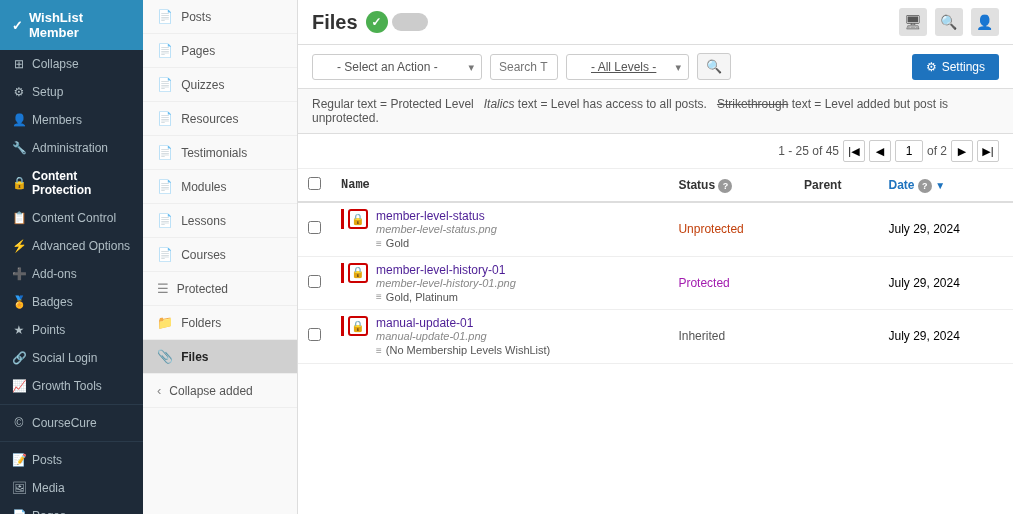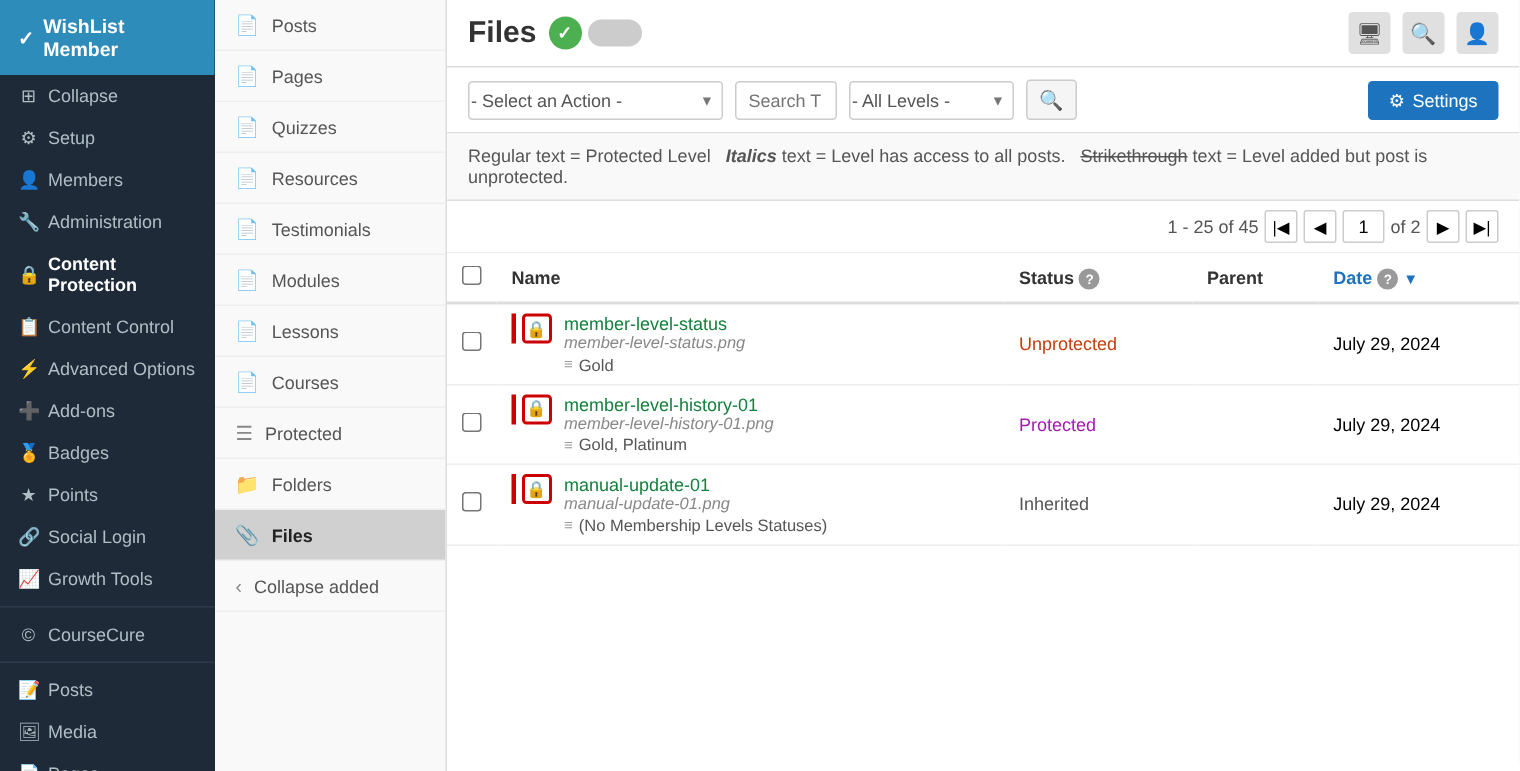--- a/index.html
+++ b/index.html
@@ -132,21 +132,21 @@
     .toolbar {
       display: flex;
       align-items: center;
       gap: 8px;
       padding: 8px 14px;
       border-bottom: 1px solid #ddd;
     }
     .select-action {
       border: 1px solid #ccc;
       border-radius: 3px;
-      padding: 5px 30px 5px 1px;
+      padding: 5px 30px 5px 24px;
       font-size: 12px;
       color: #555;
       background: white;
       appearance: none;
       -webkit-appearance: none;
       cursor: pointer;
       min-width: 170px;
       position: relative;
     }
     .select-wrap {
@@ -193,21 +193,21 @@
     }
 
     
     .info-bar {
       background: #f9f9f9;
       border-bottom: 1px solid #ddd;
       padding: 8px 14px;
       font-size: 12px;
       color: #555;
     }
-    .info-bar .italic { font-style: italic; font-weight: bold; }
+    .info-bar .italic { font-style: italic; }
     .info-bar .strike { text-decoration: line-through; }
 
     
     .pagination-bar {
       display: flex;
       justify-content: flex-end;
       align-items: center;
       padding: 6px 14px;
       gap: 4px;
       font-size: 12px;
@@ -250,21 +250,21 @@
       background: white;
     }
     .files-table th.sortable { cursor: pointer; }
     .files-table th .sort-icon { color: #1e73be; font-size: 10px; }
     .files-table td {
       padding: 6px 10px;
       border-bottom: 1px solid #eee;
       vertical-align: middle;
     }
 
-    .file-name-main { font-weight: 500; color: #15803d; }
+    .file-name-main { font-weight: 500; color: #4c1d95; }
     .file-name-sub { color: #888; font-style: italic; font-size: 11px; }
     .file-level-tag {
       display: inline-flex;
       align-items: center;
       gap: 4px;
       color: #555;
       font-size: 11px;
       margin-top: 2px;
     }
     .level-icon { color: #999; font-size: 10px; }
@@ -302,21 +302,21 @@
       width: 14px;
       height: 14px;
       border-radius: 50%;
       background: #999;
       color: white;
       font-size: 9px;
       font-weight: bold;
       cursor: pointer;
     }
 
-    .th-name { color: #1e73be; }
+    .th-name { color: #1e73be; font-family: Liberation Mono, monospace; }
 
     .checkbox-col { width: 30px; }
   </style>
 </head>
 <body>
 
 <nav class="sidebar">
   <div class="sidebar-header">
     <span>✓</span>
     <span>WishList Member</span>
@@ -464,21 +464,21 @@
   </div>
 
   <div class="toolbar">
     <div class="select-wrap">
       <select class="select-action">
         <option>- Select an Action -</option>
       </select>
     </div>
     <input class="search-input" type="text" placeholder="Search T" style="">
     <div class="select-wrap">
-      <select class="select-action" style="min-width:110px;">
+      <select class="select-action" style="min-width:110px;text-decoration:underline;">
         <option>- All Levels -</option>
       </select>
     </div>
     <button class="search-btn">🔍</button>
     <button class="settings-btn">
       <span>⚙</span>
       <span>Settings</span>
     </button>
   </div>
 
@@ -580,21 +580,21 @@
         <td>
           <div class="name-cell">
             <div style="border-left:3px solid #cc0000; padding-left:4px;">
               <span class="lock-icon-red">🔒</span>
             </div>
             <div class="name-text">
               <div class="file-name-main">manual-update-01</div>
               <div class="file-name-sub">manual-update-01.png</div>
               <div class="file-level-tag">
                 <span class="level-icon">≡</span>
-                <span>(No Membership Levels Statuses)</span>
+                <span>(No Membership Levels WishList)</span>
               </div>
             </div>
           </div>
         </td>
         <td class="status-inherited">Inherited</td>
         <td></td>
         <td>July 29, 2024</td>
       </tr>
     </tbody>
   </table>

